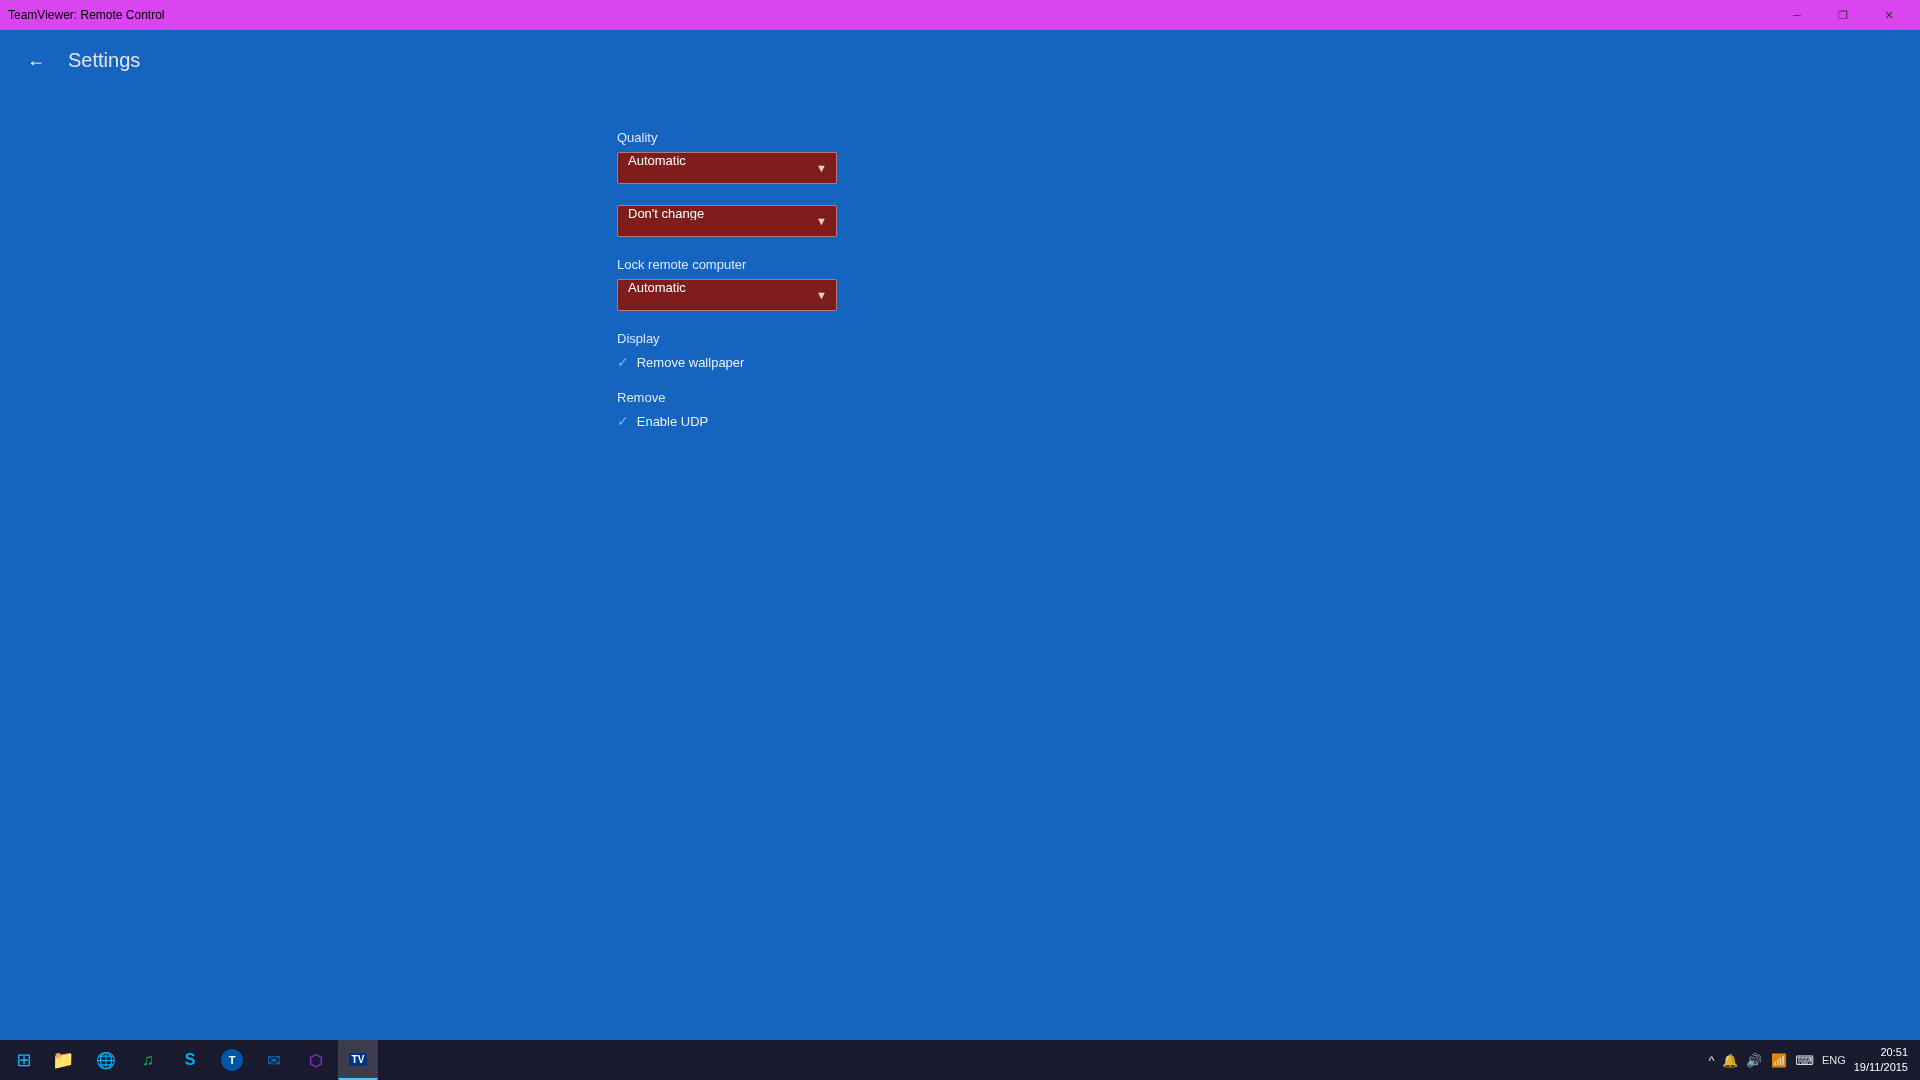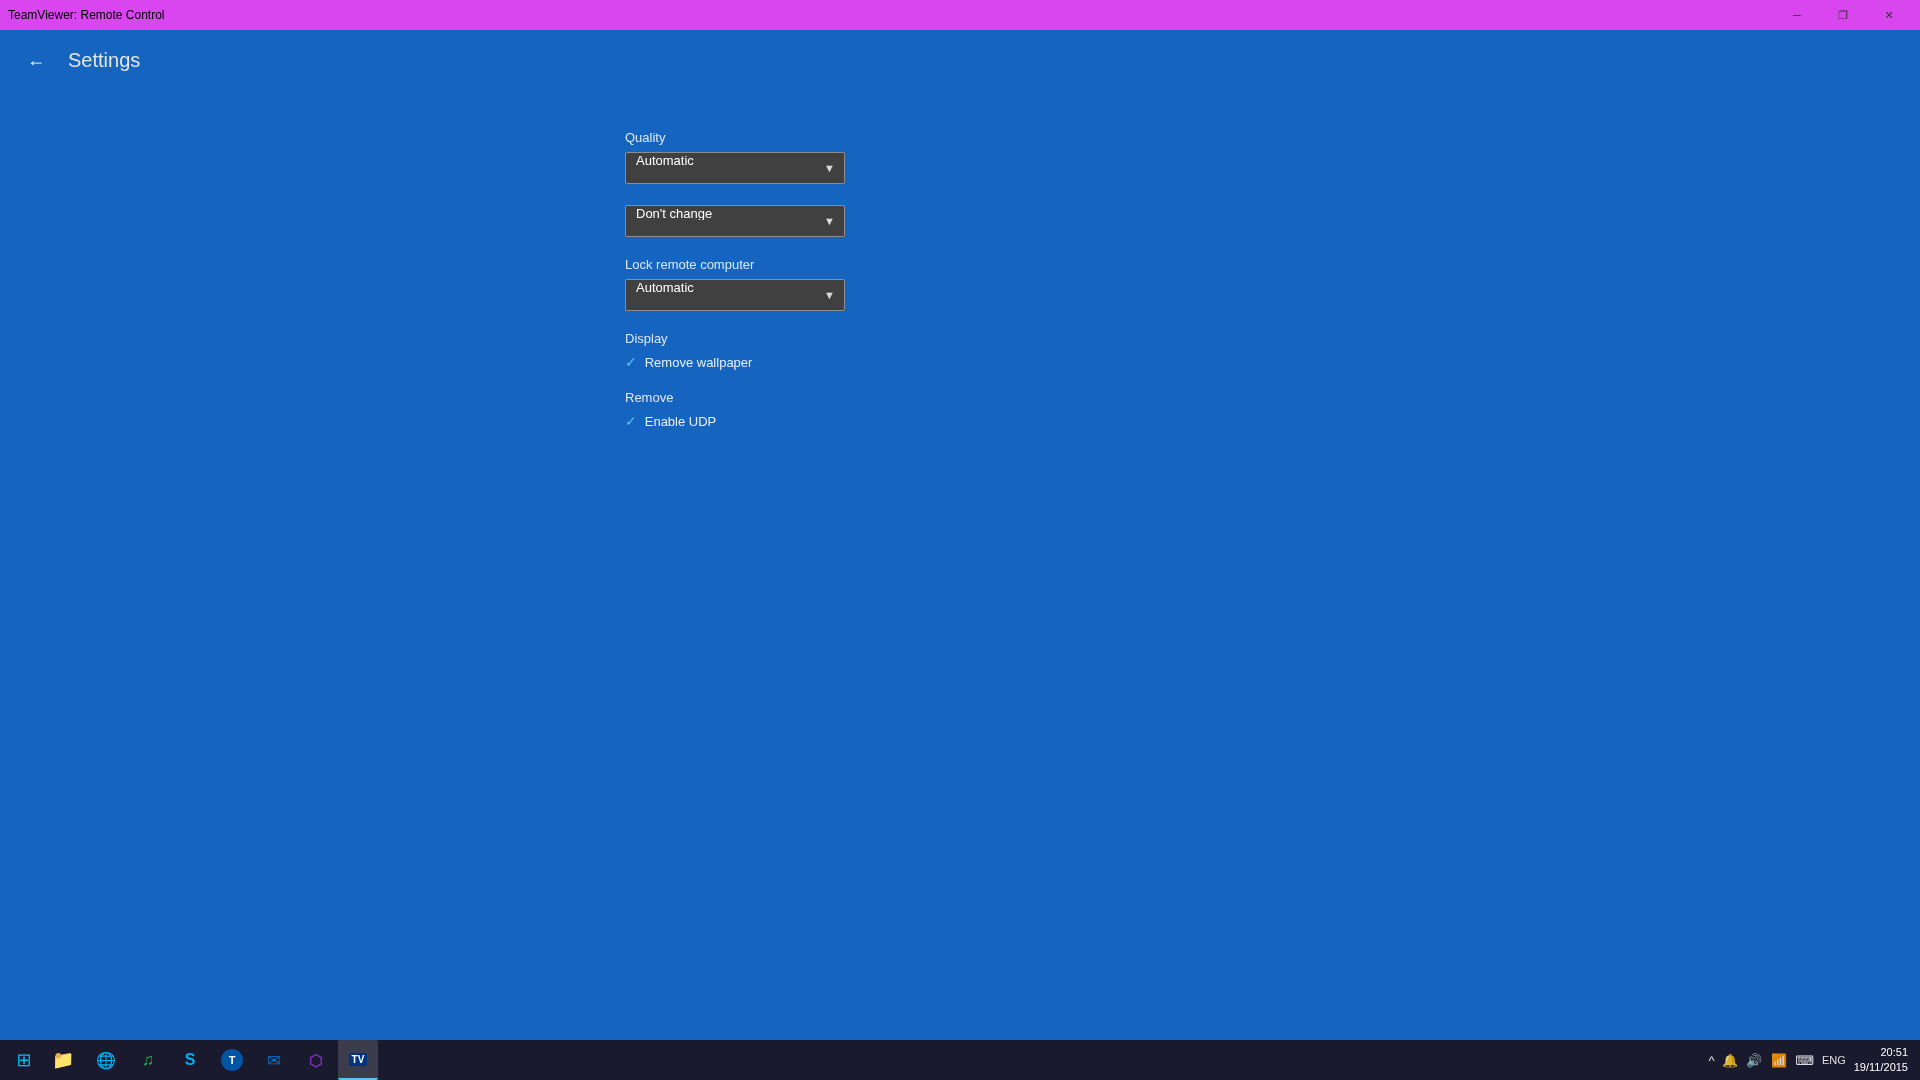--- a/index.html
+++ b/index.html
@@ -79,38 +79,37 @@
       font-weight: 400;
     }
 
     
     #main-content {
       padding: 40px 0 0 617px;
     }
 
     .settings-section {
       margin-bottom: 20px;
-      margin-left: 8px;
     }
 
     .settings-label {
       font-size: 13px;
       color: rgba(255,255,255,0.85);
       margin-bottom: 6px;
     }
 
     .dropdown-wrapper {
       position: relative;
       width: 220px;
     }
 
     .dropdown-wrapper select {
       width: 100%;
       height: 32px;
-      background-color: #404040;
+      background-color: #7f1d1d;
       border: 1px solid rgba(255,255,255,0.4);
       border-radius: 2px;
       color: white;
       font-size: 13px;
       padding: 0 30px 16px 10px;
       cursor: pointer;
       appearance: none;
       -webkit-appearance: none;
     }
 

